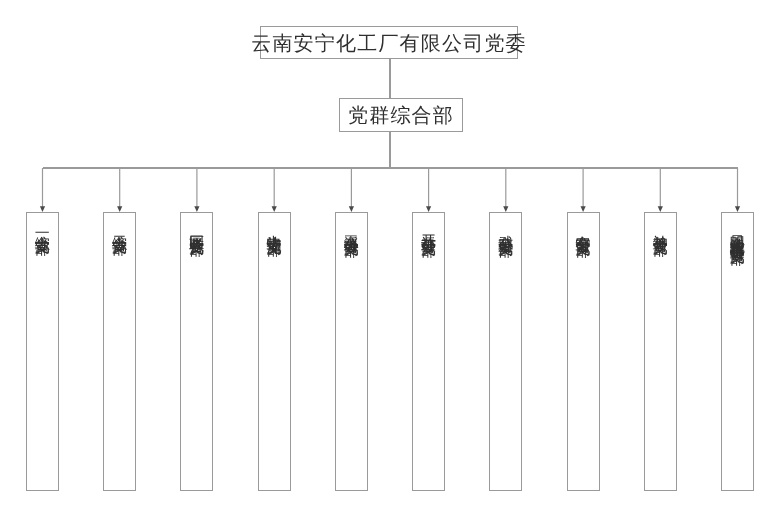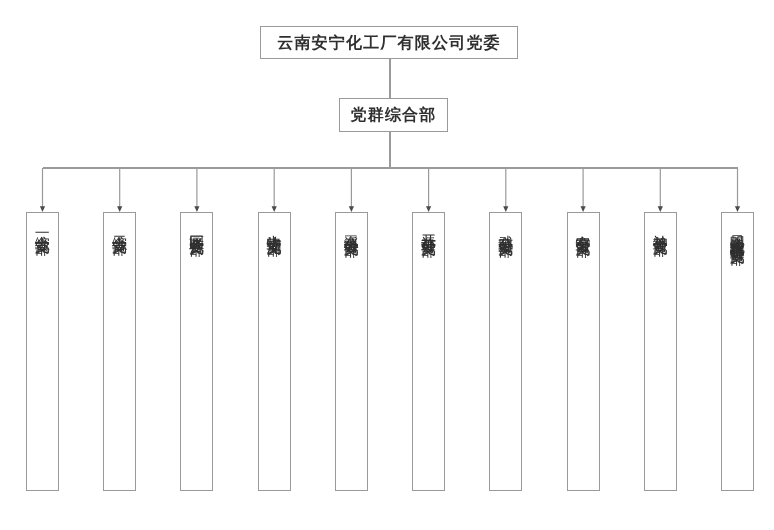--- a/index.html
+++ b/index.html
@@ -33,37 +33,36 @@
     border: 1px solid #9a9a9a;
     background: #ffffff;
   }
   
   .node-h {
     display: flex;
     align-items: center;
     justify-content: center;
   }
   .node-h .node-label {
-    font-size: 16px;
+    font-size: 20px;
     line-height: 1;
     color: #2f2f2f;
     letter-spacing: 1.2px;
     white-space: nowrap;
-    font-weight: bold;
   }
   #node-root {
     left: 260px;
     top: 26px;
     width: 258px;
     height: 33px;
   }
   #node-dept {
     left: 339px;
     top: 98px;
-    width: 109px;
+    width: 124px;
     height: 34px;
   }
   
   .node-v {
     top: 212px;
     width: 33px;
     height: 279px;
     display: flex;
     justify-content: center;
     align-items: flex-start;

